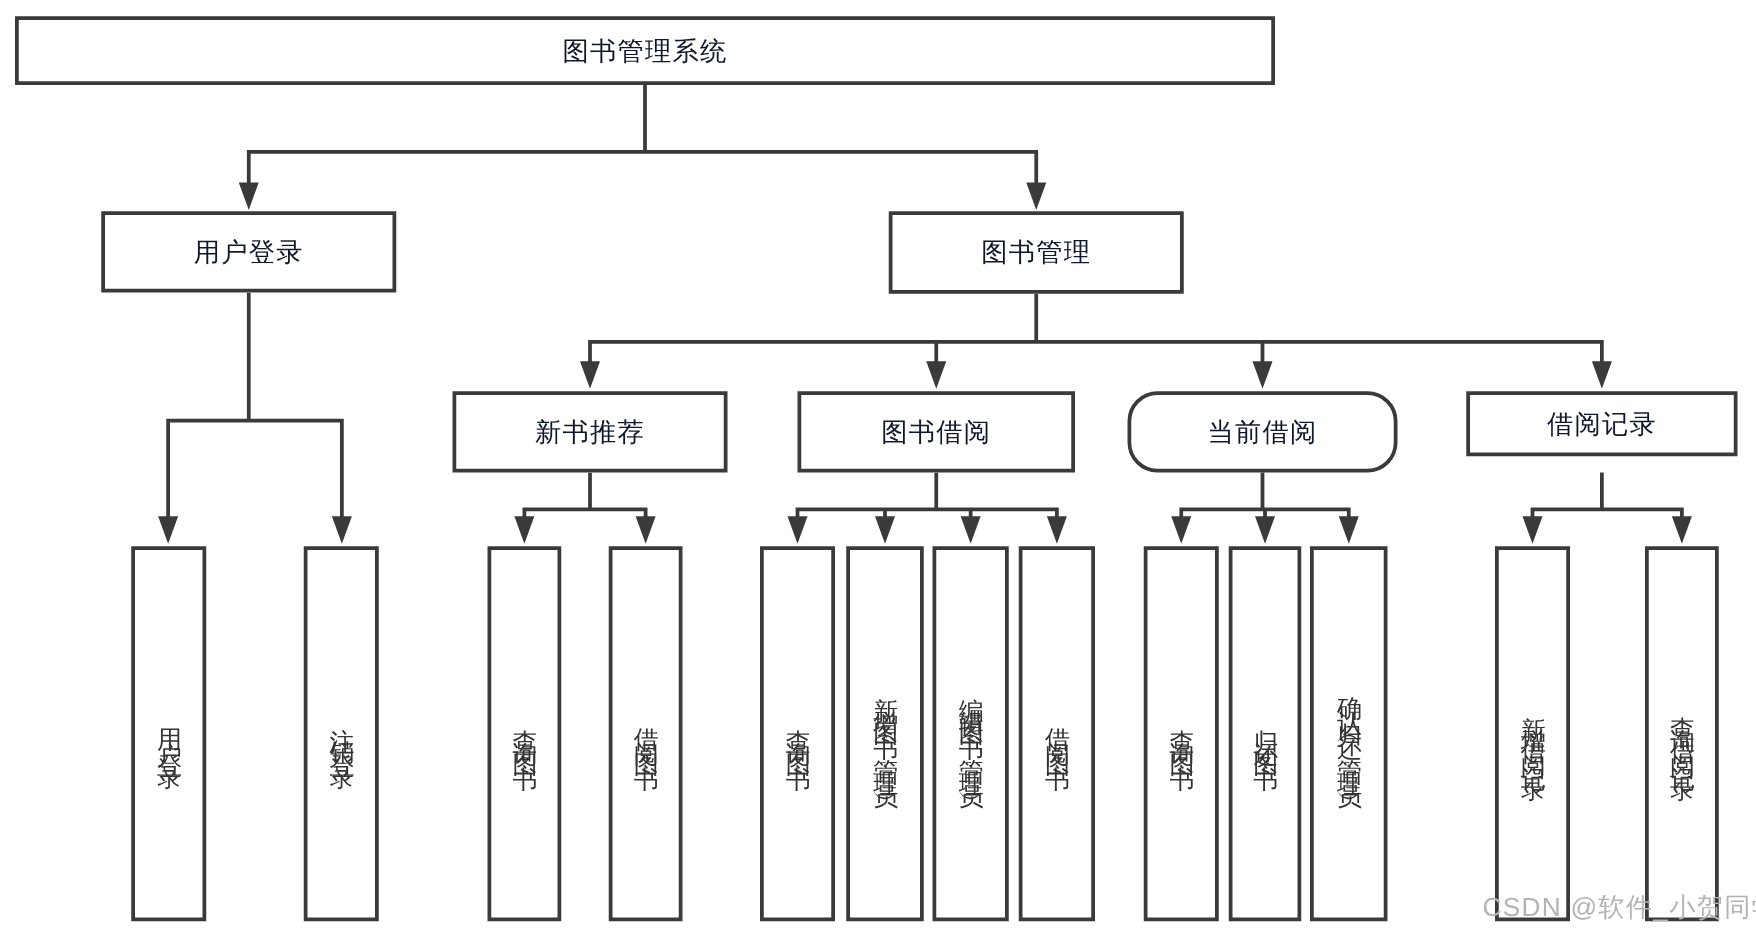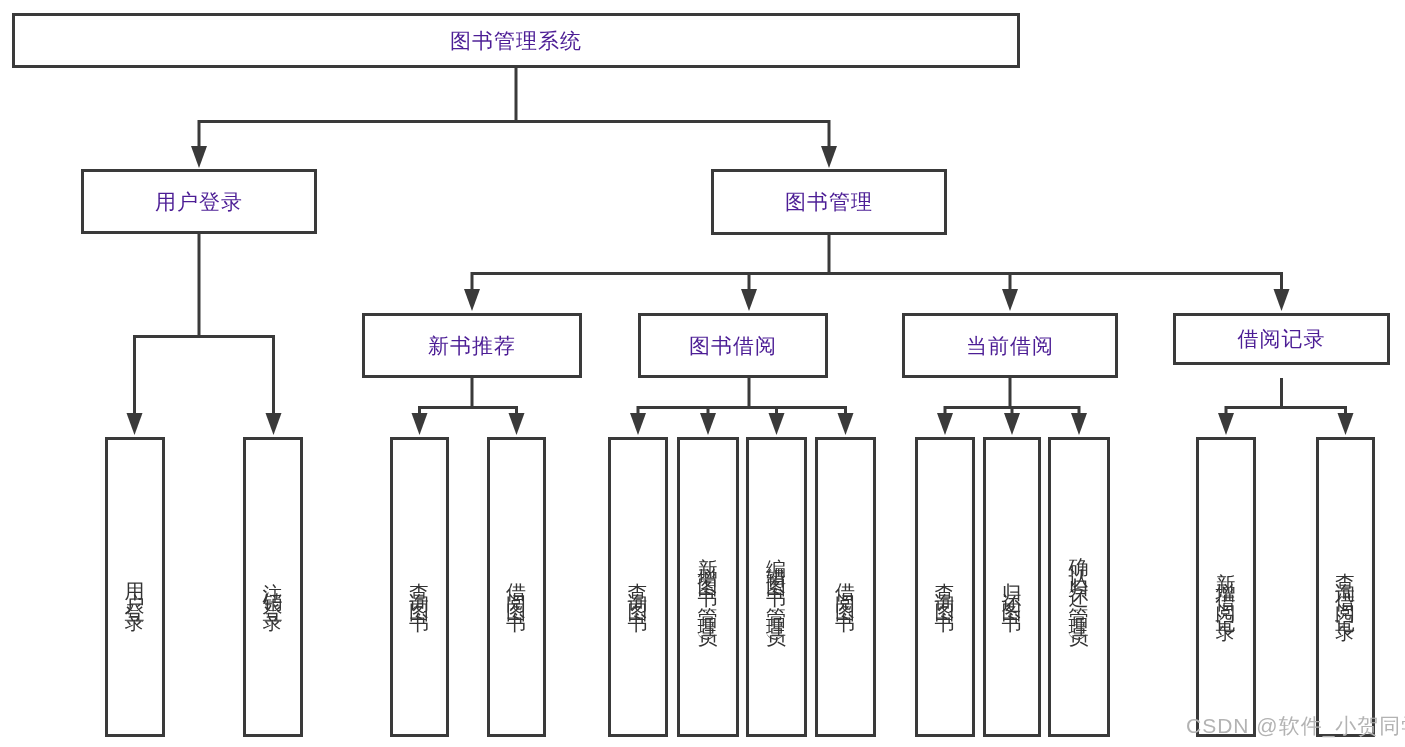--- a/index.html
+++ b/index.html
@@ -30,21 +30,21 @@
   .box {
     position: absolute;
     box-sizing: border-box;
     border: 3px solid #3a3a3a;
     background: #ffffff;
     display: flex;
     align-items: center;
     justify-content: center;
     font-size: 21px;
     letter-spacing: 1px;
-    color: #4c1d95;
+    color: #0f172a;
     white-space: nowrap;
   }
   .leaf {
     position: absolute;
     box-sizing: border-box;
     border: 3px solid #3a3a3a;
     background: #ffffff;
     display: flex;
     align-items: center;
     justify-content: center;
@@ -115,22 +115,22 @@
       <polygon points="1337.5,413 1353.5,413 1345.5,435"></polygon>
     </g>
   </svg>
 
   <div class="box" style="left:12px; top:13px; width:1008px; height:55px;">图书管理系统</div>
 
   <div class="box" style="left:81px; top:169px; width:236px; height:65px;">用户登录</div>
   <div class="box" style="left:362px; top:313px; width:220px; height:65px;">新书推荐</div>
 
   <div class="box" style="left:711px; top:169px; width:236px; height:66px;">图书管理</div>
-  <div class="box" style="left:638px; top:313px; width:190px; height:65px;text-align:right;">图书借阅</div>
-  <div class="box" style="left:902px; top:313px; width:216px; height:65px;">当前借阅</div>
+  <div class="box" style="left:638px; top:313px; width:222px; height:65px;text-align:right;">图书借阅</div>
+  <div class="box" style="left:902px; top:313px; width:216px; height:65px;border-radius:24px;">当前借阅</div>
   <div class="box" style="left:1173px; top:313px; width:217px; height:52px;">借阅记录</div>
 
   <div class="leaf" style="left:105px; top:437px; width:60px; height:300px;">
     <span class="vtext">用户登录</span>
   </div>
   <div class="leaf" style="left:243px; top:437px; width:60px; height:300px;">
     <span class="vtext">注销登录</span>
   </div>
 
   <div class="leaf" style="left:390px; top:437px; width:59px; height:300px;">

